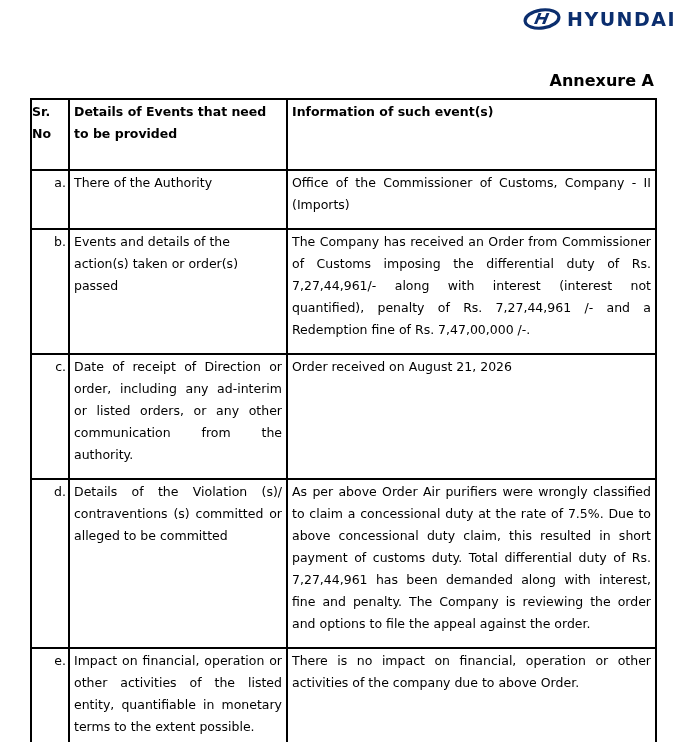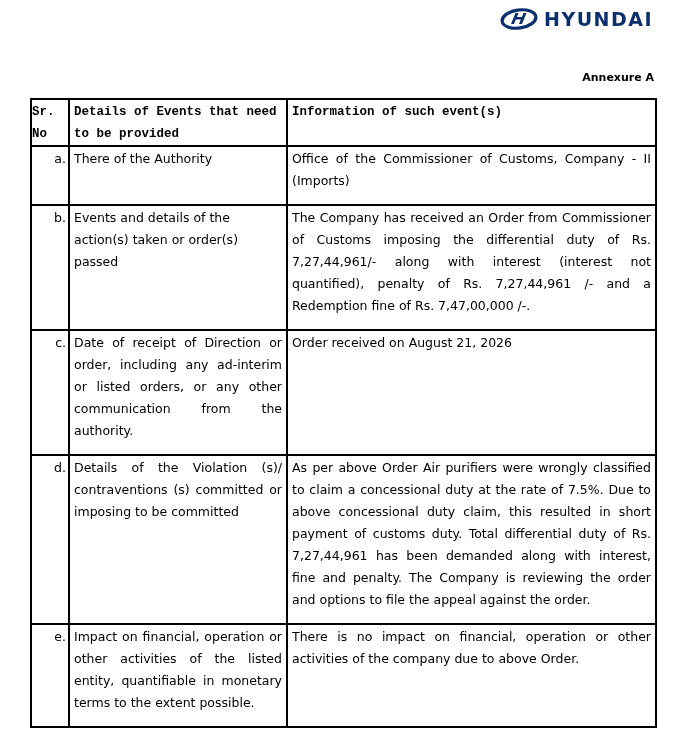--- a/index.html
+++ b/index.html
@@ -1,42 +1,42 @@
 <!DOCTYPE html>
 <html><head>
   <meta charset="utf-8">
   <style>
     html, body { margin: 0; padding: 0; background: #ffffff; }
     body {
       width: 683px; height: 742px; position: relative; overflow: hidden;
       font-family: "DejaVu Sans", sans-serif; color: #000;
     }
     .logo {
-      position: absolute; left: 500px; top: 7px; height: 24px;
+      position: absolute; left: 523px; top: 7px; height: 24px;
       display: flex; align-items: center; gap: 6px;
     }
     .logo svg { display: block; }
     .logo-text {
       font-family: "DejaVu Sans", sans-serif; font-weight: bold;
       font-size: 19px; letter-spacing: 1.5px; color: #0b2e6e;
     }
     .annexure {
       position: absolute; right: 29px; top: 71px;
-      font-size: 11px; font-weight: bold;
+      font-size: 16px; font-weight: bold;
     }
     table {
       position: absolute; left: 30px; top: 98px; width: 625px;
       border-collapse: collapse; table-layout: fixed;
       font-size: 12.5px; line-height: 22px;
     }
     td, th {
       border: 2px solid #000; vertical-align: top; padding: 1px 4px 12px 4px;
       font-weight: normal; text-align: left;
     }
-    th { font-weight: bold; padding-bottom: 0; font-family: Liberation Mono, monospace; }
+    th { font-weight: bold; padding-bottom: 24px; }
     col.c1 { width: 38px; }
     col.c2 { width: 218px; }
     col.c3 { width: 369px; }
     td.sr { text-align: right; padding-right: 2px; }
     th.sr { padding-left: 0; }
     td.just { text-align: justify; }
   </style>
 </head>
 <body>
 
@@ -76,21 +76,21 @@
       <td>Events and details of the action(s) taken or order(s) passed</td>
       <td class="just">The Company has received an Order from Commissioner of Customs imposing the differential duty of Rs. 7,27,44,961/- along with interest (interest not quantified), penalty of Rs. 7,27,44,961 /- and a Redemption fine of Rs. 7,47,00,000 /-.</td>
     </tr>
     <tr>
       <td class="sr">c.</td>
       <td class="just">Date of receipt of Direction or order, including any ad-interim or listed orders, or any other communication from the authority.</td>
       <td class="just">Order received on August 21, 2026</td>
     </tr>
     <tr>
       <td class="sr">d.</td>
-      <td class="just">Details of the Violation (s)/ contraventions (s) committed or imposing to be committed</td>
+      <td class="just">Details of the Violation (s)/ contraventions (s) committed or alleged to be committed</td>
       <td class="just">As per above Order Air purifiers were wrongly classified to claim a concessional duty at the rate of 7.5%. Due to above concessional duty claim, this resulted in short payment of customs duty. Total differential duty of Rs. 7,27,44,961 has been demanded along with interest, fine and penalty. The Company is reviewing the order and options to file the appeal against the order.</td>
     </tr>
     <tr>
       <td class="sr">e.</td>
       <td class="just">Impact on financial, operation or other activities of the listed entity, quantifiable in monetary terms to the extent possible.</td>
       <td class="just">There is no impact on financial, operation or other activities of the company due to above Order.</td>
     </tr>
   </tbody>
 </table>
 

